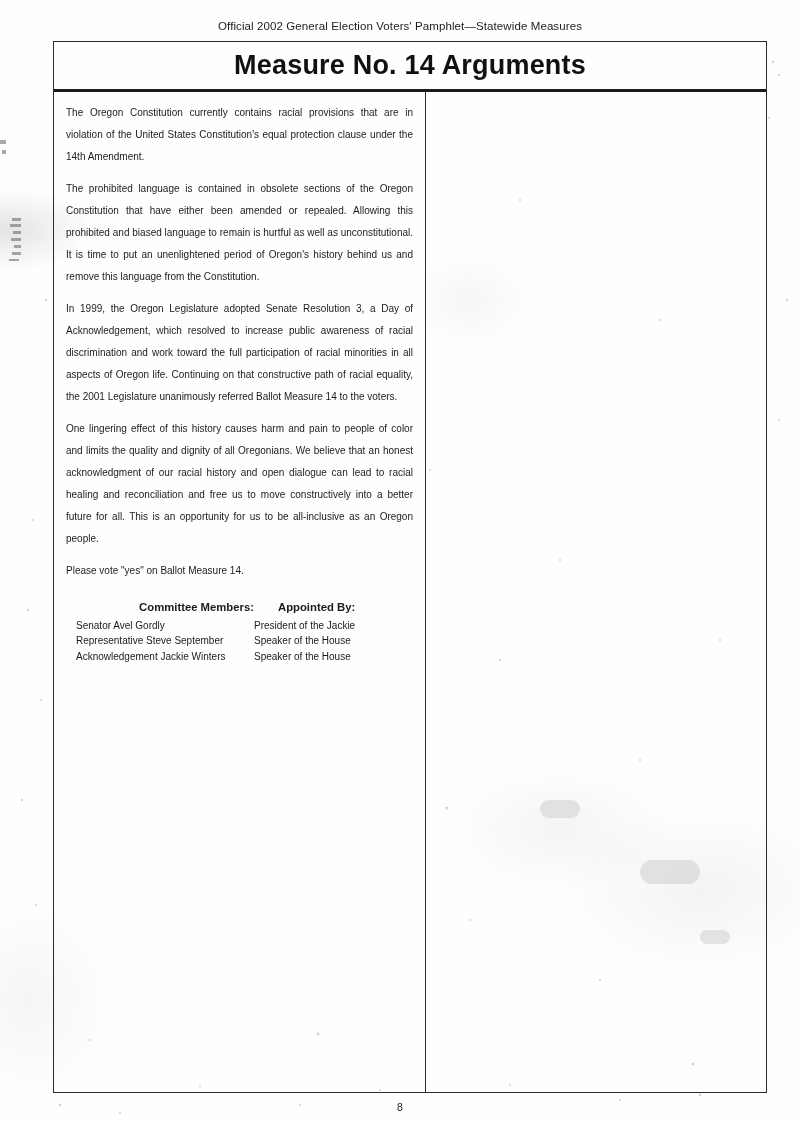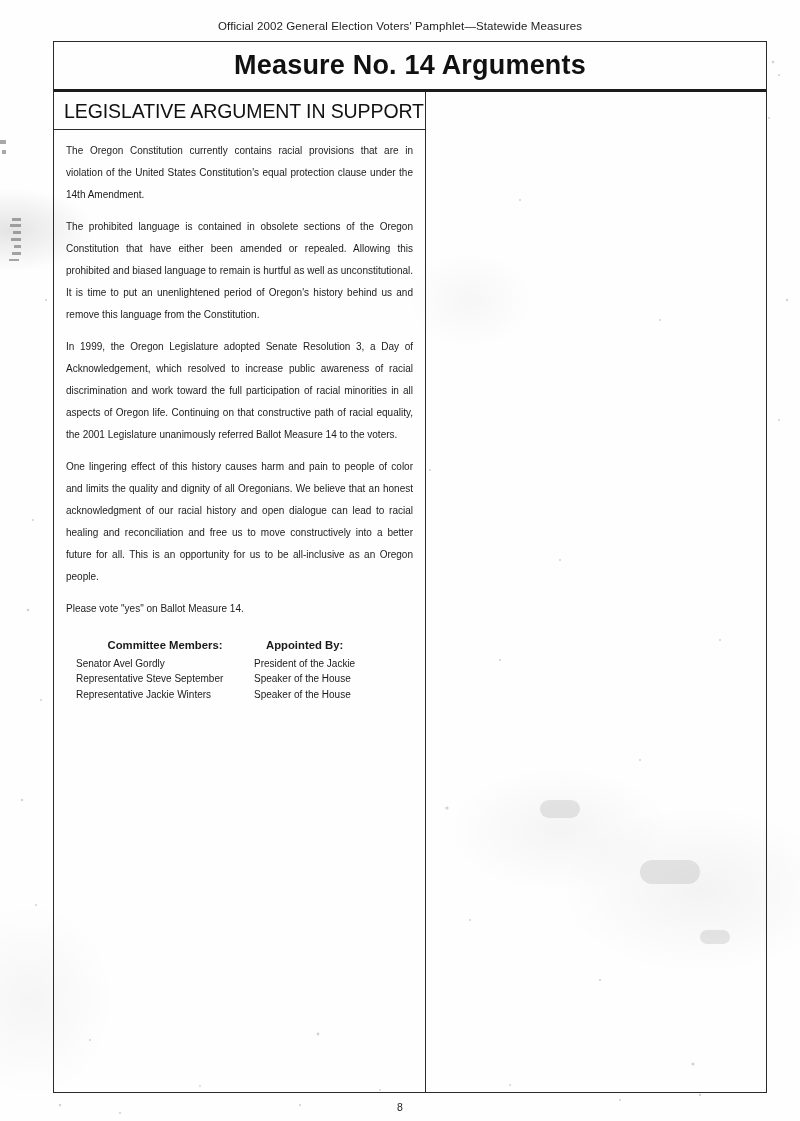--- a/index.html
+++ b/index.html
@@ -121,21 +121,21 @@
 
   .committee {
     padding: 4px 12px 0 22px;
     font-size: 11.3px;
     line-height: 14.5px;
   }
   .committee table {
     border-collapse: collapse;
   }
   .committee th {
-    text-align: center;
+    text-align: right;
     font-weight: bold;
     padding: 0 0 4px 0;
     font-size: 11.3px;
     margin-top: 23px;
   }
   .committee td {
     padding: 0 0 1px 0;
     font-size: 10px;
     vertical-align: top;
   }
@@ -223,21 +223,20 @@
 <div class="frame">
 
   <div class="title-band">
     <div class="title">Measure No. 14 Arguments</div>
   </div>
 
   <div class="columns">
 
     <div class="col-left">
 
-      <div class="section-head">LEGISLATIVE ARGUMENT IN SUPPORT</div>
 
       <div class="body-text">
         <p>The Oregon Constitution currently contains racial provisions that are in violation of the United States Constitution's equal protection clause under the 14th Amendment.</p>
         <p>The prohibited language is contained in obsolete sections of the Oregon Constitution that have either been amended or repealed. Allowing this prohibited and biased language to remain is hurtful as well as unconstitutional. It is time to put an unenlightened period of Oregon's history behind us and remove this language from the Constitution.</p>
         <p>In 1999, the Oregon Legislature adopted Senate Resolution 3, a Day of Acknowledgement, which resolved to increase public awareness of racial discrimination and work toward the full participation of racial minorities in all aspects of Oregon life. Continuing on that constructive path of racial equality, the 2001 Legislature unanimously referred Ballot Measure 14 to the voters.</p>
         <p>One lingering effect of this history causes harm and pain to people of color and limits the quality and dignity of all Oregonians. We believe that an honest acknowledgment of our racial history and open dialogue can lead to racial healing and reconciliation and free us to move constructively into a better future for all. This is an opportunity for us to be all-inclusive as an Oregon people.</p>
         <p class="last-call">Please vote "yes" on Ballot Measure 14.</p>
       </div>
 
       <div class="committee">
@@ -251,21 +250,21 @@
           <tbody>
             <tr>
               <td>Senator Avel Gordly</td>
               <td>President of the Jackie</td>
             </tr>
             <tr>
               <td>Representative Steve September</td>
               <td>Speaker of the House</td>
             </tr>
             <tr>
-              <td>Representative Jackie Winters</td>
+              <td>Acknowledgement Jackie Winters</td>
               <td>Speaker of the House</td>
             </tr>
           </tbody>
         </table>
       </div>
 
 
     </div>
 
     <div class="col-right"></div>

